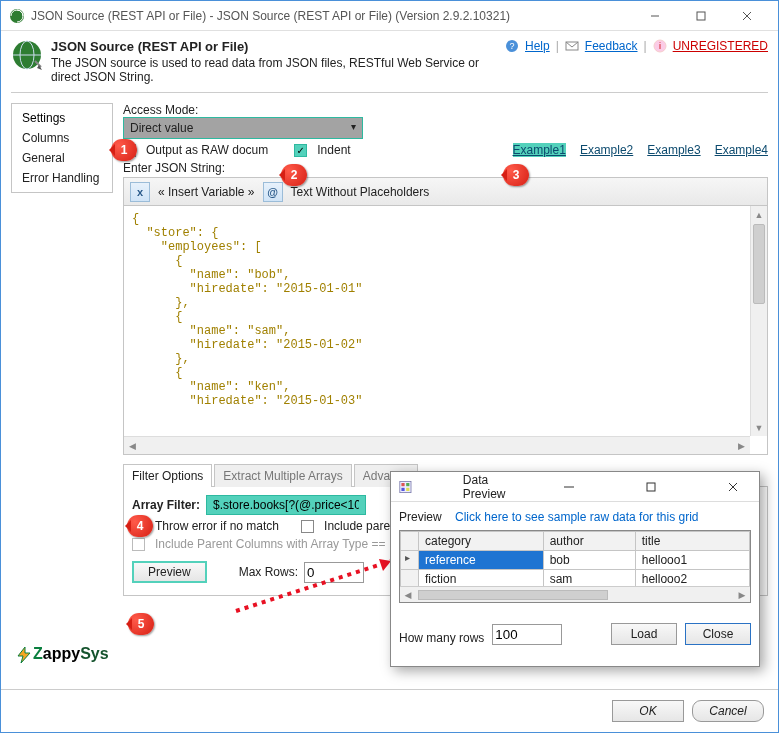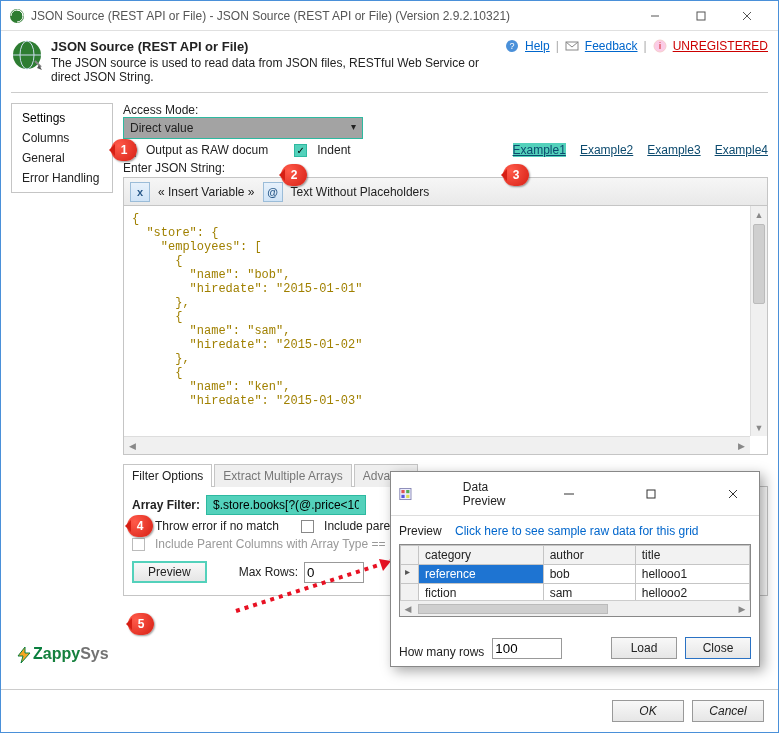--- a/index.html
+++ b/index.html
@@ -52,26 +52,26 @@
   .filter-label { font-weight:bold; }
   .textinput { height:20px; border:1px solid #2eb9a0; background:#53d1bb; padding:0 4px; display:inline-flex; align-items:center; }
   .textinput input{background:transparent;border:none;outline:none;width:100%;font-size:12px;}
   .grey-check { color:#999; }
   .grey-check .chk{border-color:#bbb;}
   .btn { height:22px; padding:0 14px; border:1px solid #999; background:linear-gradient(#f8f8f8,#e6e6e6); display:inline-flex; align-items:center; justify-content:center; cursor:pointer;}
   .btn.hl { border:2px solid #53d1bb; }
   input[type=number].spin{width:60px;height:21px;border:1px solid #999;padding:0 2px;}
   .footer-btns { position:absolute; bottom:0; right:0; left:0; padding:10px 14px; border-top:1px solid #ccc; display:flex; justify-content:flex-end; gap:8px; background:#fff;font-style:italic;}
   .logo { position:absolute; left:14px; bottom:68px; font-weight:bold; font-size:16px; }
-  .logo .z{color:#0a7f3f;} .logo .appy{color:#15803d;} .logo .sys{color:#737373;}
+  .logo .z{color:#0a7f3f;} .logo .appy{color:#000000;} .logo .sys{color:#14532d;}
   .callout { position:absolute; width:26px; height:22px; background:radial-gradient(circle at 30% 30%,#ff5a4a,#d61f14); border-radius:11px; color:#fff; font-weight:bold; display:flex; align-items:center; justify-content:center; box-shadow:1px 1px 2px rgba(0,0,0,.4); font-size:12px;}
   .callout::before{content:'';position:absolute;left:-8px;top:5px;border:6px solid transparent;border-right-color:#d61f14;}
   
   .preview-win { position:absolute; right:18px; top:470px; width:370px; height:196px; background:#fff; border:1px solid #888; box-shadow:4px 4px 12px rgba(0,0,0,.35);}
-  .preview-title { height:44px; display:flex; align-items:center; padding:0 8px; border-bottom:1px solid #ddd;gap:45px;}
+  .preview-title { height:30px; display:flex; align-items:center; padding:0 8px; border-bottom:1px solid #ddd;gap:45px;}
   .preview-title .picon{width:16px;height:16px;margin-right:6px;}
   .preview-title .ptxt{flex:1;}
   .preview-body{padding:8px;}
   .preview-body .plink{color:#06c;}
   .grid { border:1px solid #888; margin-top:6px; height:73px; position:relative; font-size:12px;}
   .grid table{border-collapse:collapse;width:100%;}
   .grid th,.grid td{border:1px solid #c5c5c5;padding:2px 6px;text-align:left;height:18px;}
   .grid th{background:#f2f2f2;font-weight:normal;}
   .grid .rowheader{width:18px;background:#f2f2f2;}
   .grid .rowheader.sel{background:#f2f2f2;position:relative;}
@@ -254,21 +254,21 @@
   </div>
 
   <div class="logo">
     <svg style="display:inline;vertical-align:middle" width="18" height="18" viewBox="0 0 18 18">
         <polygon points="10,1 3,10 8,10 6,17 15,7 10,7" fill="#f6a623" stroke="#0a7f3f" stroke-width="1"></polygon>
       </svg><span class="z">Z</span><span class="appy">appy</span><span class="sys">Sys</span>
   </div>
 
   <div class="footer-btns">
     <span class="btn" style="min-width:72px;">OK</span>
-    <span class="btn" style="min-width:72px;">Cancel</span>
+    <span class="btn" style="min-width:72px;border-radius:9px;">Cancel</span>
   </div>
 
   <div class="callout" style="left:110px; top:138px;">1</div>
   <div class="callout" style="left:280px; top:163px;">2</div>
   <div class="callout" style="left:502px; top:163px;">3</div>
   <div class="callout" style="left:126px; top:514px;">4</div>
   <div class="callout" style="left:127px; top:612px;">5</div>
 
   <svg class="dotted-arrow" style="left:230px;top:550px;width:180px;height:70px;">
     <line x1="5" y1="60" x2="160" y2="10" stroke="#e81123" stroke-width="4" stroke-dasharray="4 5"></line>

